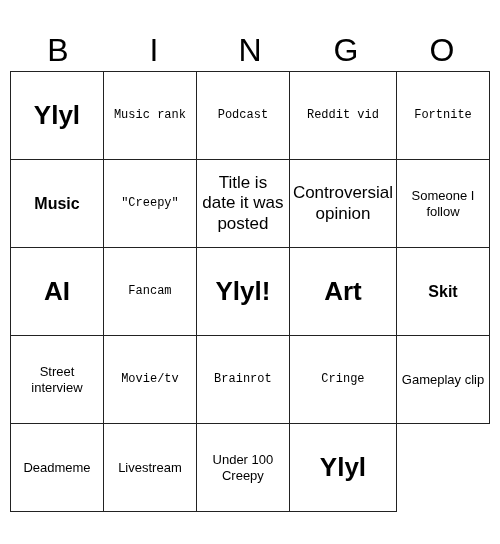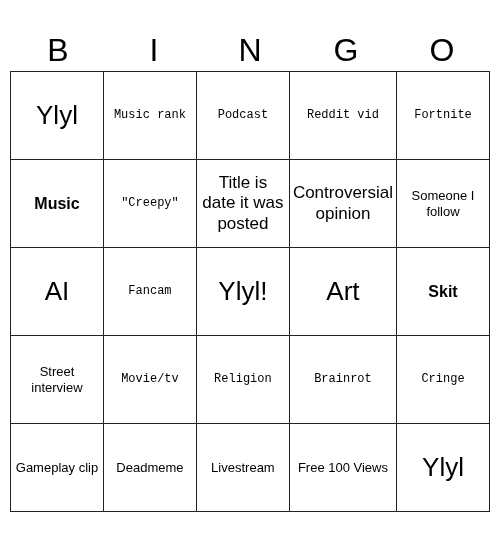--- a/index.html
+++ b/index.html
@@ -44,21 +44,21 @@
       align-items: center;
       justify-content: center;
       text-align: center;
       padding: 4px 3px;
       font-family: Arial, sans-serif;
     }
     .bingo-cell span {
       display: block;
       line-height: 1.2;
     }
-    .size-xl { font-size: 26px; font-weight: normal; }
+    .size-xl { font-size: 26px; font-weight: bold; }
     .size-lg { font-size: 16px; font-weight: bold; }
     .size-md { font-size: 12px; font-family: Liberation Mono, monospace; }
     .size-sm { font-size: 13px; }
     .size-xs { font-size: 17px; }
   </style>
 </head>
 <body>
 
 <div class="bingo-container">
   <div class="bingo-header">
@@ -114,37 +114,34 @@
       <div class="bingo-cell">
         <span class="size-lg">Skit</span>
       </div>
       <div class="bingo-cell">
         <span class="size-sm">Street interview</span>
       </div>
       <div class="bingo-cell">
         <span class="size-md">Movie/tv</span>
       </div>
       <div class="bingo-cell">
-        <span class="size-md">Religion</span>
-      </div>
-      <div class="bingo-cell">
         <span class="size-md">Brainrot</span>
       </div>
       <div class="bingo-cell">
         <span class="size-md">Cringe</span>
       </div>
       <div class="bingo-cell">
         <span class="size-sm">Gameplay clip</span>
       </div>
       <div class="bingo-cell">
         <span class="size-sm">Deadmeme</span>
       </div>
       <div class="bingo-cell">
         <span class="size-sm">Livestream</span>
       </div>
       <div class="bingo-cell">
-        <span class="size-sm">Free 100 Views</span>
+        <span class="size-sm">Under 100 Creepy</span>
       </div>
       <div class="bingo-cell">
         <span class="size-xl">Ylyl</span>
       </div>
     </div>
 </div>
 
 </body></html>

